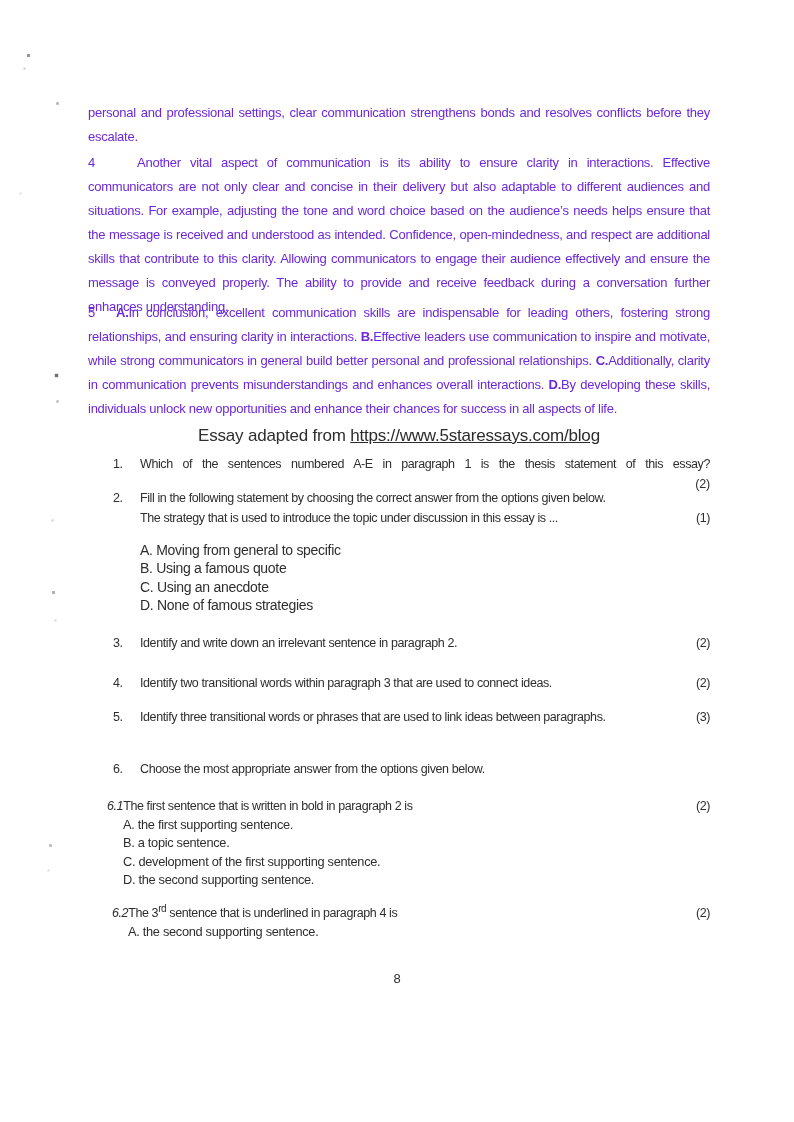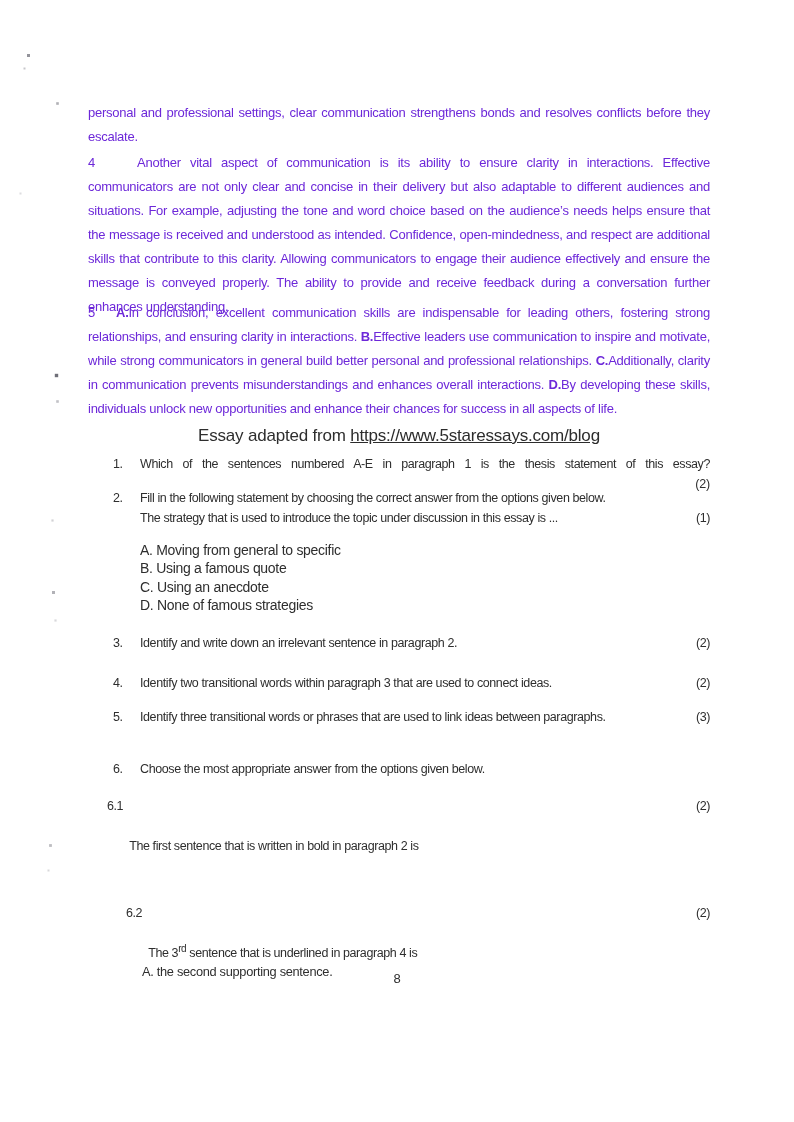--- a/index.html
+++ b/index.html
@@ -75,22 +75,22 @@
     letter-spacing:-0.3px;
   }
   .subq{
     position:absolute;
     right:84px;
     font-size:12.5px;
     line-height:20px;
     letter-spacing:-0.4px;
   }
   .subq .head{display:flex;}
-  .subq .head .sq-num{flex:none;margin-right:6px;}
-  .subq .head .t{flex:1;white-space:nowrap;margin-top:40px;}
+  .subq .head .sq-num{flex:none;font-style:italic;}
+  .subq .head .t{flex:1;white-space:nowrap;}
   .subq .opts{margin-top:0;padding-left:16px;font-size:12.8px;line-height:18.4px;letter-spacing:-0.3px;}
   sup.ord{font-size:10px;vertical-align:super;line-height:0;}
   
   .page-number{
     position:absolute;
     left:0;width:794px;
     top:971px;
     text-align:center;
     font-size:13px;
     color:#2e2e2e;
@@ -179,23 +179,29 @@
     <span class="q-num">6.</span>
     <span class="q-text">Choose the most appropriate answer from the options given below.</span>
   </div>
 
   <div class="subq" style="top:796px;left:107px;">
     <div class="head">
       <span class="sq-num">6.1</span>
       <span class="t">The first sentence that is written in bold in paragraph 2 is</span>
       <span class="q-marks">(2)</span>
     </div>
-  </div>
-
-  <div class="subq" style="top:903px;left:126px;">
+    <div class="opts">
+      <div>A. the first supporting sentence.</div>
+      <div>B. a topic sentence.</div>
+      <div>C. development of the first supporting sentence.</div>
+      <div>D. the second supporting sentence.</div>
+    </div>
+  </div>
+
+  <div class="subq" style="top:903px;left:112px;">
     <div class="head">
       <span class="sq-num">6.2</span>
       <span class="t"><span>The 3</span><sup class="ord">rd</sup><span> sentence that is underlined in paragraph 4 is</span></span>
       <span class="q-marks">(2)</span>
     </div>
     <div class="opts">
       <div>A. the second supporting sentence.</div>
     </div>
   </div>
 

